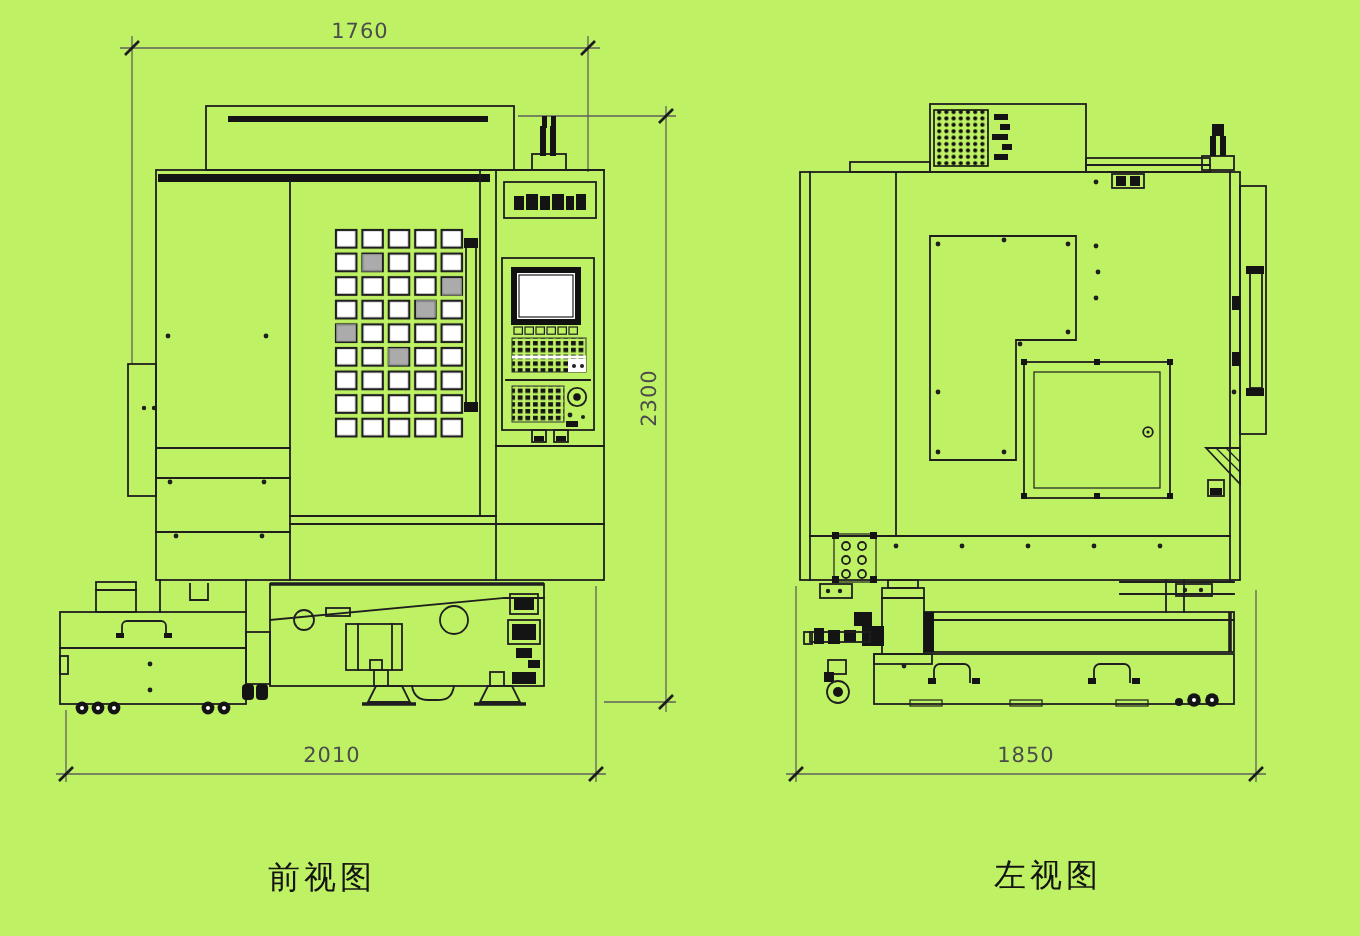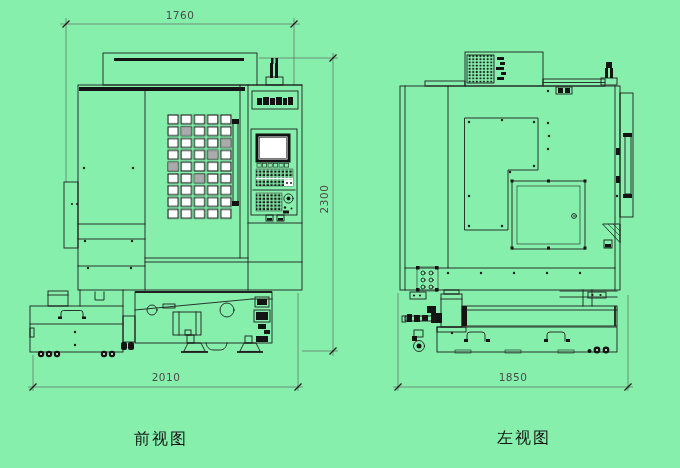--- a/index.html
+++ b/index.html
@@ -1,17 +1,17 @@
 <!DOCTYPE html>
 <html><head>
 <meta charset="utf-8">
 <style>
   html,body{margin:0;padding:0;background:#ffffff;}
   .canvas{
-    width:680px;height:468px;background:#86efac;position:relative;overflow:hidden;
+    width:680px;height:468px;background:#bef264;position:relative;overflow:hidden;
     font-family:"DejaVu Sans", sans-serif;
   }
   svg text{font-family:"DejaVu Sans", sans-serif;}
   .ln{fill:none;stroke:#1f1f1f;stroke-width:0.9;stroke-linecap:square;}
   .lnt{fill:none;stroke:#1f1f1f;stroke-width:0.6;}
   .ln2{fill:none;stroke:#1f1f1f;stroke-width:1.8;}
   .dk{fill:#141414;stroke:none;}
   .gray{fill:#969696;opacity:.8;stroke:none;}
   .dim{stroke:#5f5f5f;stroke-width:0.65;fill:none;}
   .tick{stroke:#1c1c1c;stroke-width:1.3;}

